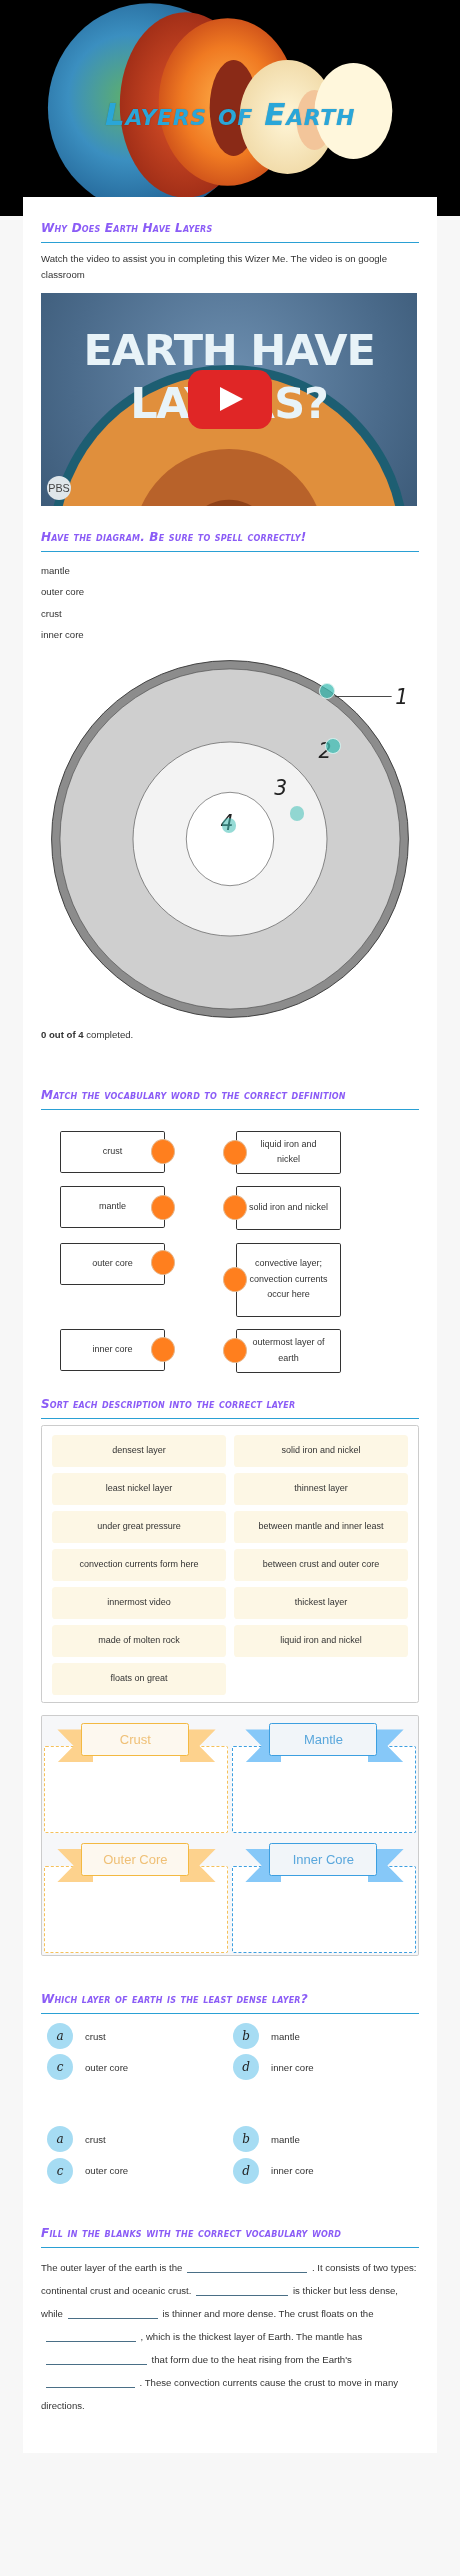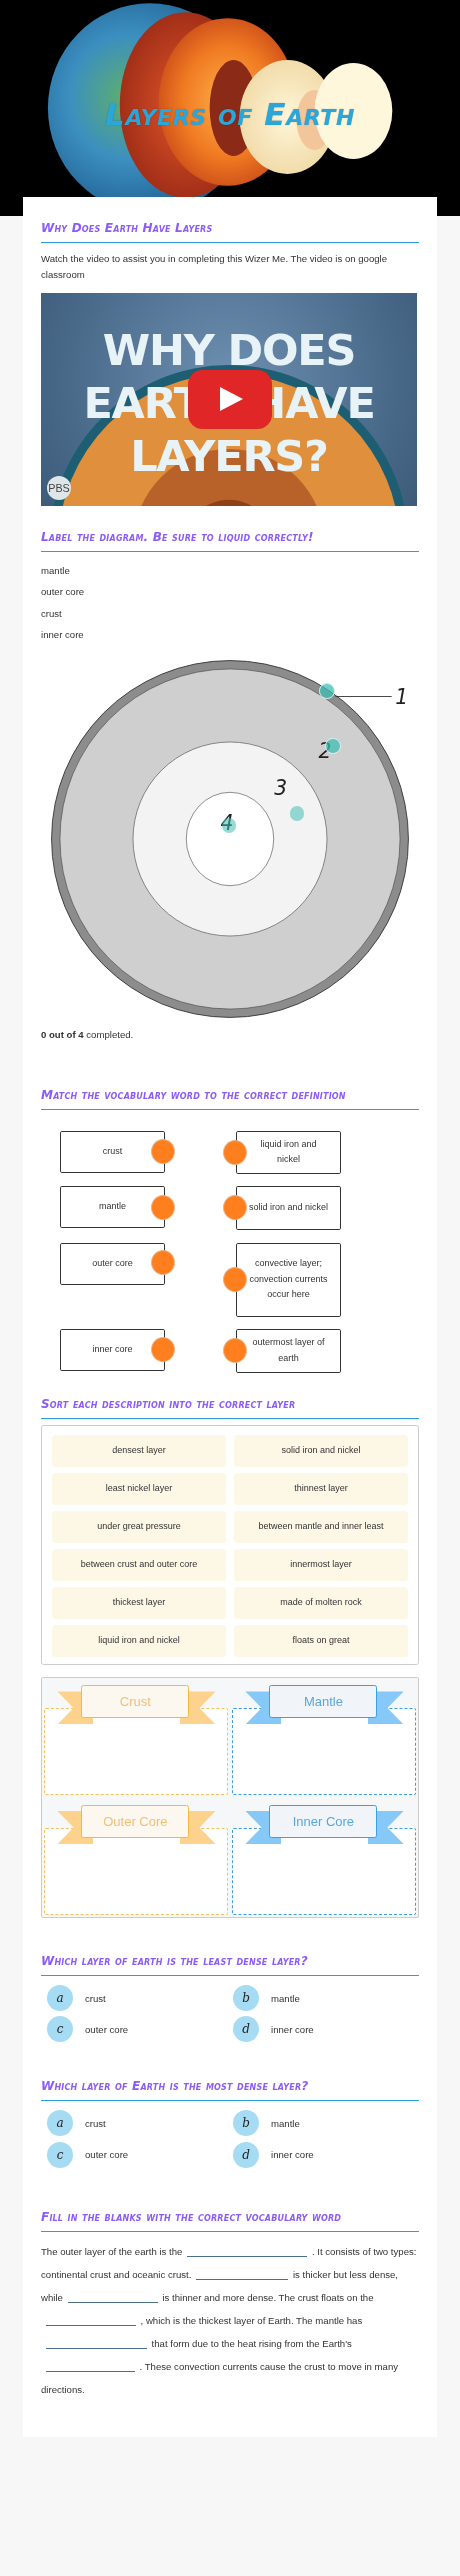--- a/index.html
+++ b/index.html
@@ -88,31 +88,30 @@
     <div class="section-title">Why Does Earth Have Layers</div>
     <div class="intro-text">Watch the video to assist you in completing this Wizer Me. The video is on google classroom</div>
     <div class="video">
       <svg width="376" height="213" style="position:absolute;left:0;top:0" viewBox="0 0 628 355">
         <ellipse cx="314" cy="420" rx="300" ry="300" fill="#1d5e72"></ellipse>
         <ellipse cx="314" cy="420" rx="285" ry="285" fill="#e08f3c"></ellipse>
         <ellipse cx="314" cy="420" rx="160" ry="160" fill="#b8622a"></ellipse>
         <ellipse cx="314" cy="420" rx="75" ry="75" fill="#8e4118"></ellipse>
       </svg>
       <div class="vtext">
-        <div>WHY DOES</div>
         <div>EARTH HAVE</div>
         <div>LAYERS?</div>
       </div>
       <div class="play"></div>
       <div class="pbs">PBS</div>
     </div>
   </div>
 
   <div class="section">
-    <div class="section-title">Label the diagram. Be sure to liquid correctly!</div>
+    <div class="section-title">Have the diagram. Be sure to spell correctly!</div>
     <div class="label-list">
       <div>mantle</div>
       <div>outer core</div>
       <div>crust</div>
       <div>inner core</div>
     </div>
     <div class="diagram">
       <svg width="376" height="372" viewBox="0 0 628 620">
         <ellipse cx="314" cy="310" rx="298" ry="298" fill="#8c8c8c" stroke="#333" stroke-width="1.5"></ellipse>
         <ellipse cx="314" cy="310" rx="284" ry="284" fill="#cfcfcf" stroke="#444" stroke-width="1"></ellipse>
@@ -157,22 +156,23 @@
 
   <div class="section" style="padding-top:54px">
     <div class="section-title">Sort each description into the correct layer</div>
     <div class="sort-box">
       <div class="chip">densest layer</div>
       <div class="chip">solid iron and nickel</div>
       <div class="chip">least nickel layer</div>
       <div class="chip">thinnest layer</div>
       <div class="chip">under great pressure</div>
       <div class="chip">between mantle and inner least</div>
+      <div class="chip">convection currents form here</div>
       <div class="chip">between crust and outer core</div>
-      <div class="chip">innermost layer</div>
+      <div class="chip">innermost video</div>
       <div class="chip">thickest layer</div>
       <div class="chip">made of molten rock</div>
       <div class="chip">liquid iron and nickel</div>
       <div class="chip">floats on great</div>
     </div>
 
     <div class="bins">
       <div class="bin orange">
         <div class="drop"></div>
         <div class="ribbon-l"></div>
@@ -216,21 +216,20 @@
           <span class="otext">outer core</span>
         </div>
       <div class="opt">
           <span class="letter">d</span>
           <span class="otext">inner core</span>
         </div>
     </div>
   </div>
 
   <div class="section" style="padding-top:36px">
-    <div class="section-title">Which layer of Earth is the most dense layer?</div>
     <div class="mc">
       <div class="opt">
           <span class="letter">a</span>
           <span class="otext">crust</span>
         </div>
       <div class="opt">
           <span class="letter">b</span>
           <span class="otext">mantle</span>
         </div>
       <div class="opt">

